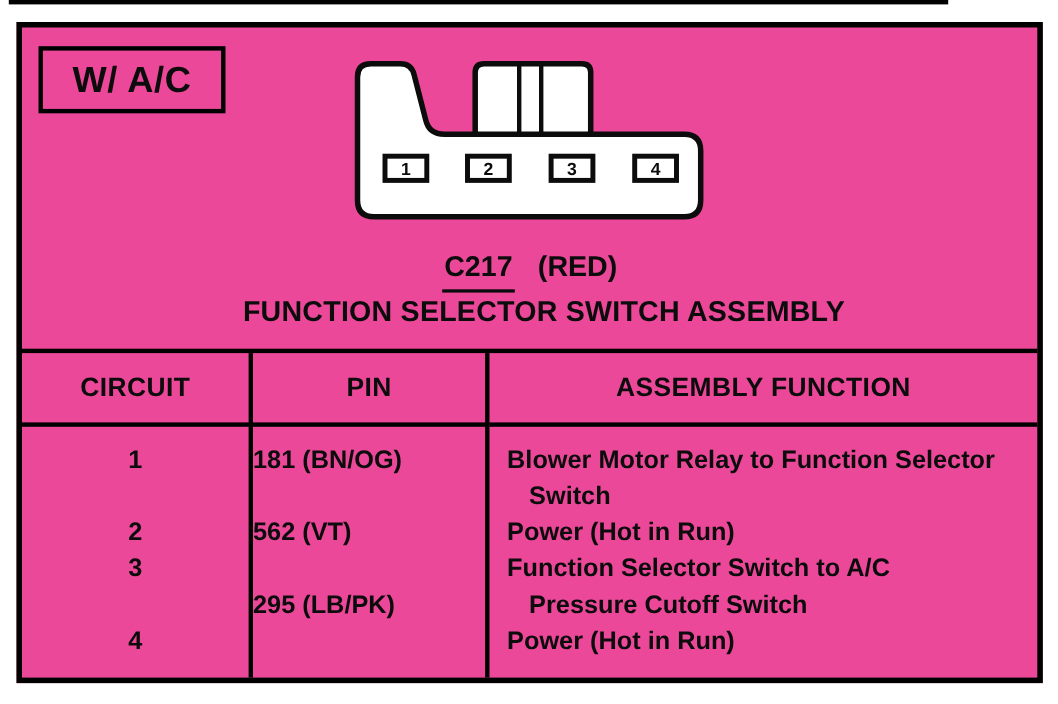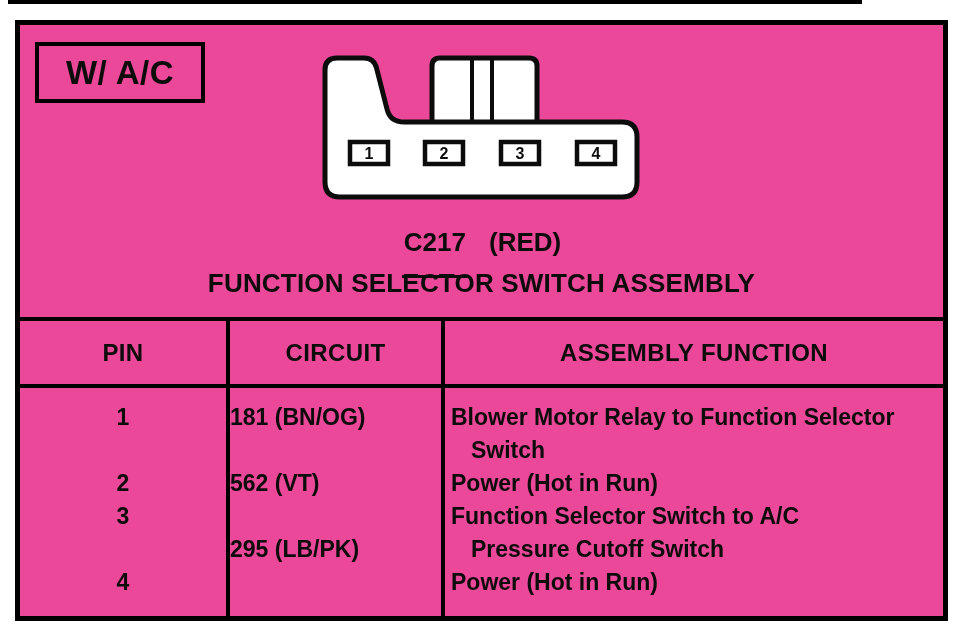--- a/index.html
+++ b/index.html
@@ -38,24 +38,24 @@
   svg.connector text {
     font-family:"Liberation Sans", sans-serif;
     font-weight:bold; font-size:16px; fill:#0c0c0c;
     text-anchor:middle;
   }
 
   .title1 {
     position:absolute; top:202px; left:0; width:100%;
     text-align:center; font-size:26px; font-weight:bold;
   }
-  .title1 .code { border-bottom:3px solid #0c0c0c; padding:0 2px 18px 2px; }
+  .title1 .code { border-bottom:3px solid #0c0c0c; padding:0 2px 6px 2px; }
   .title1 .color-note { margin-left:21px; }
   .title2 {
-    position:absolute; top:243px; left:0; width:100%;
+    position:absolute; top:243px; left:13px; width:100%;
     text-align:center; font-size:26px; font-weight:bold; letter-spacing:0.2px;
     white-space:nowrap;
   }
 
   
   .tbl {
     flex:1 1 auto;
     display:grid;
     grid-template-columns:210px 215px 1fr;
     grid-template-rows:67px 1fr;
@@ -70,21 +70,21 @@
   }
   .bodycol {
     padding-top:13px;
     font-size:23px; font-weight:bold; line-height:33px;
     box-sizing:border-box;
   }
   .h66 { height:66px; }
   .h33 { height:33px; }
   .pin-line { text-align:center; }
   .circ-col { }
-  .fn-col { padding-left:6px; }
+  .fn-col { padding-left:16px; }
   .fn {
     max-width:430px;
     padding-left:20px; text-indent:-20px;
     overflow:hidden;
   }
 </style>
 </head>
 <body>
 
 <div class="page">
@@ -119,22 +119,22 @@
       </svg>
 
       <div class="title1">
         <span class="code">C217</span><span class="color-note">(RED)</span>
       </div>
       <div class="title2">FUNCTION SELECTOR SWITCH ASSEMBLY</div>
     </div>
 
     <div class="tbl">
 
+      <div class="hcell cdiv">CIRCUIT</div>
       <div class="hcell cdiv">PIN</div>
-      <div class="hcell cdiv">CIRCUIT</div>
       <div class="hcell">ASSEMBLY FUNCTION</div>
 
       <div class="bodycol cdiv">
         <div class="pin-line h66">1</div>
         <div class="pin-line h33">2</div>
         <div class="pin-line h66">3</div>
         <div class="pin-line h33">4</div>
       </div>
 
       <div class="bodycol cdiv circ-col">

